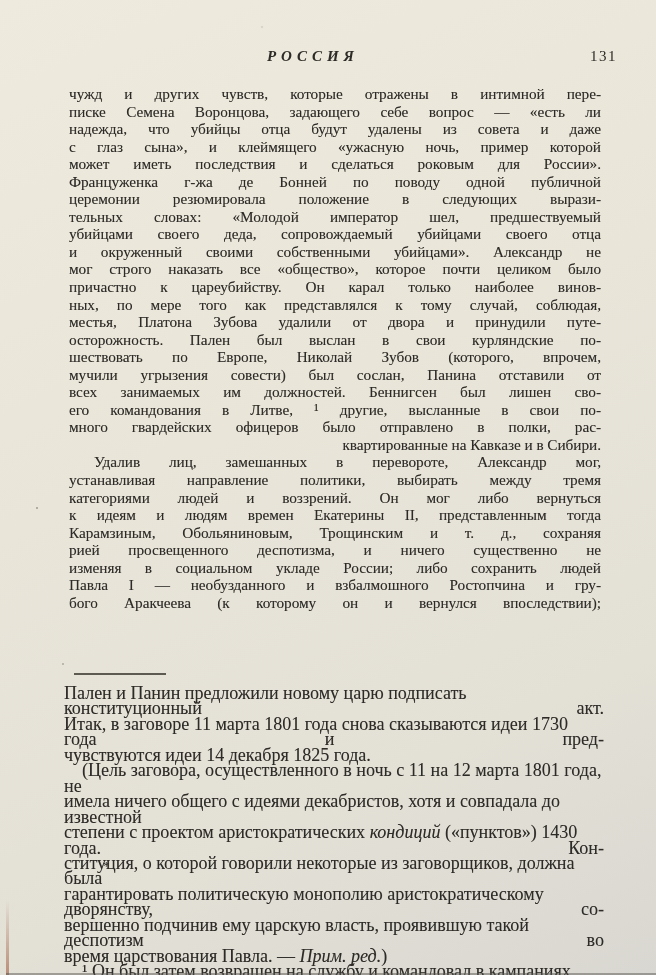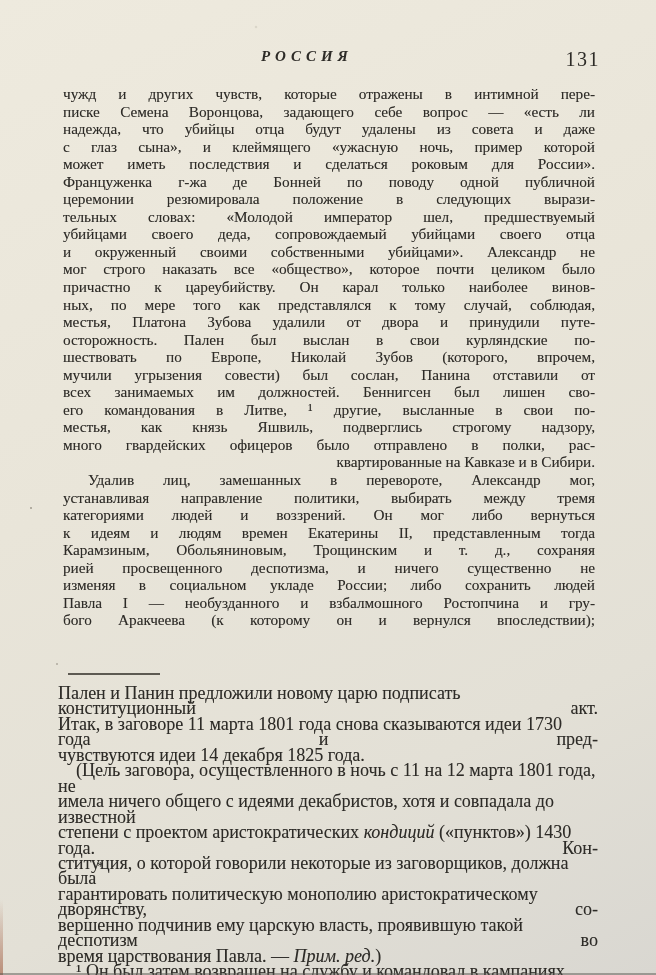--- a/index.html
+++ b/index.html
@@ -3,29 +3,29 @@
 <meta charset="utf-8">
 <style>
   html, body { margin: 0; padding: 0; }
   body {
     width: 656px; height: 975px;
     position: relative; overflow: hidden;
     font-family: "Liberation Serif", serif;
     color: var(--ink, #2d2b27);
     background: linear-gradient(155deg, #eeeade 0%, var(--paper, #e9e5d9) 42%, #e3e0d6 75%, #d9d7d1 100%);
   }
-  .page { position: absolute; inset: 0; }
+  .page { position: absolute; inset: 0; margin-left: 6px; }
 
   
   .header { position: absolute; top: 48px; left: 63px; width: 548px; height: 20px; }
   .title {
     position: absolute; left: 0; right: 60px; text-align: center;
     font-style: italic; font-weight: bold; font-size: 15px; letter-spacing: 5px;
   }
-  .pagenum { position: absolute; right: 11px; top: 0; font-size: 20px; letter-spacing: 1.5px; }
+  .pagenum { position: absolute; right: 0; top: 0; font-size: 15px; letter-spacing: 1.5px; }
 
   
   .body-text {
     position: absolute; top: 85px; left: 63px; width: 532px;
     font-size: 15.2px; line-height: 17.55px;
     text-shadow: 0.2px 0.2px 0.6px rgba(45,43,39,0.35);
   }
   .line { text-align: right; }
   .just { text-align: justify; text-align-last: justify; }
   .ind  { text-indent: 25px; }
@@ -80,21 +80,20 @@
       <div class="line just">и окруженный своими собственными убийцами». Александр не</div>
       <div class="line just">мог строго наказать все «общество», которое почти целиком было</div>
       <div class="line just">причастно к цареубийству. Он карал только наиболее винов-</div>
       <div class="line just">ных, по мере того как представлялся к тому случай, соблюдая,</div>
       <div class="line just">местья, Платона Зубова удалили от двора и принудили путе-</div>
       <div class="line just">осторожность. Пален был выслан в свои курляндские по-</div>
       <div class="line just">шествовать по Европе, Николай Зубов (которого, впрочем,</div>
       <div class="line just">мучили угрызения совести) был сослан, Панина отставили от</div>
       <div class="line just">всех занимаемых им должностей. Беннигсен был лишен сво-</div>
       <div class="line just">его командования в Литве, ¹ другие, высланные в свои по-</div>
-      <div class="line just">местья, как князь Яшвиль, подверглись строгому надзору,</div>
       <div class="line just">много гвардейских офицеров было отправлено в полки, рас-</div>
       <div class="line">квартированные на Кавказе и в Сибири.</div>
       <div class="line just ind">Удалив лиц, замешанных в перевороте, Александр мог,</div>
       <div class="line just">устанавливая направление политики, выбирать между тремя</div>
       <div class="line just">категориями людей и воззрений. Он мог либо вернуться</div>
       <div class="line just">к идеям и людям времен Екатерины II, представленным тогда</div>
       <div class="line just">Карамзиным, Обольяниновым, Трощинским и т. д., сохраняя</div>
       <div class="line just">рией просвещенного деспотизма, и ничего существенно не</div>
       <div class="line just">изменяя в социальном укладе России; либо сохранить людей</div>
       <div class="line just">Павла I — необузданного и взбалмошного Ростопчина и гру-</div>

